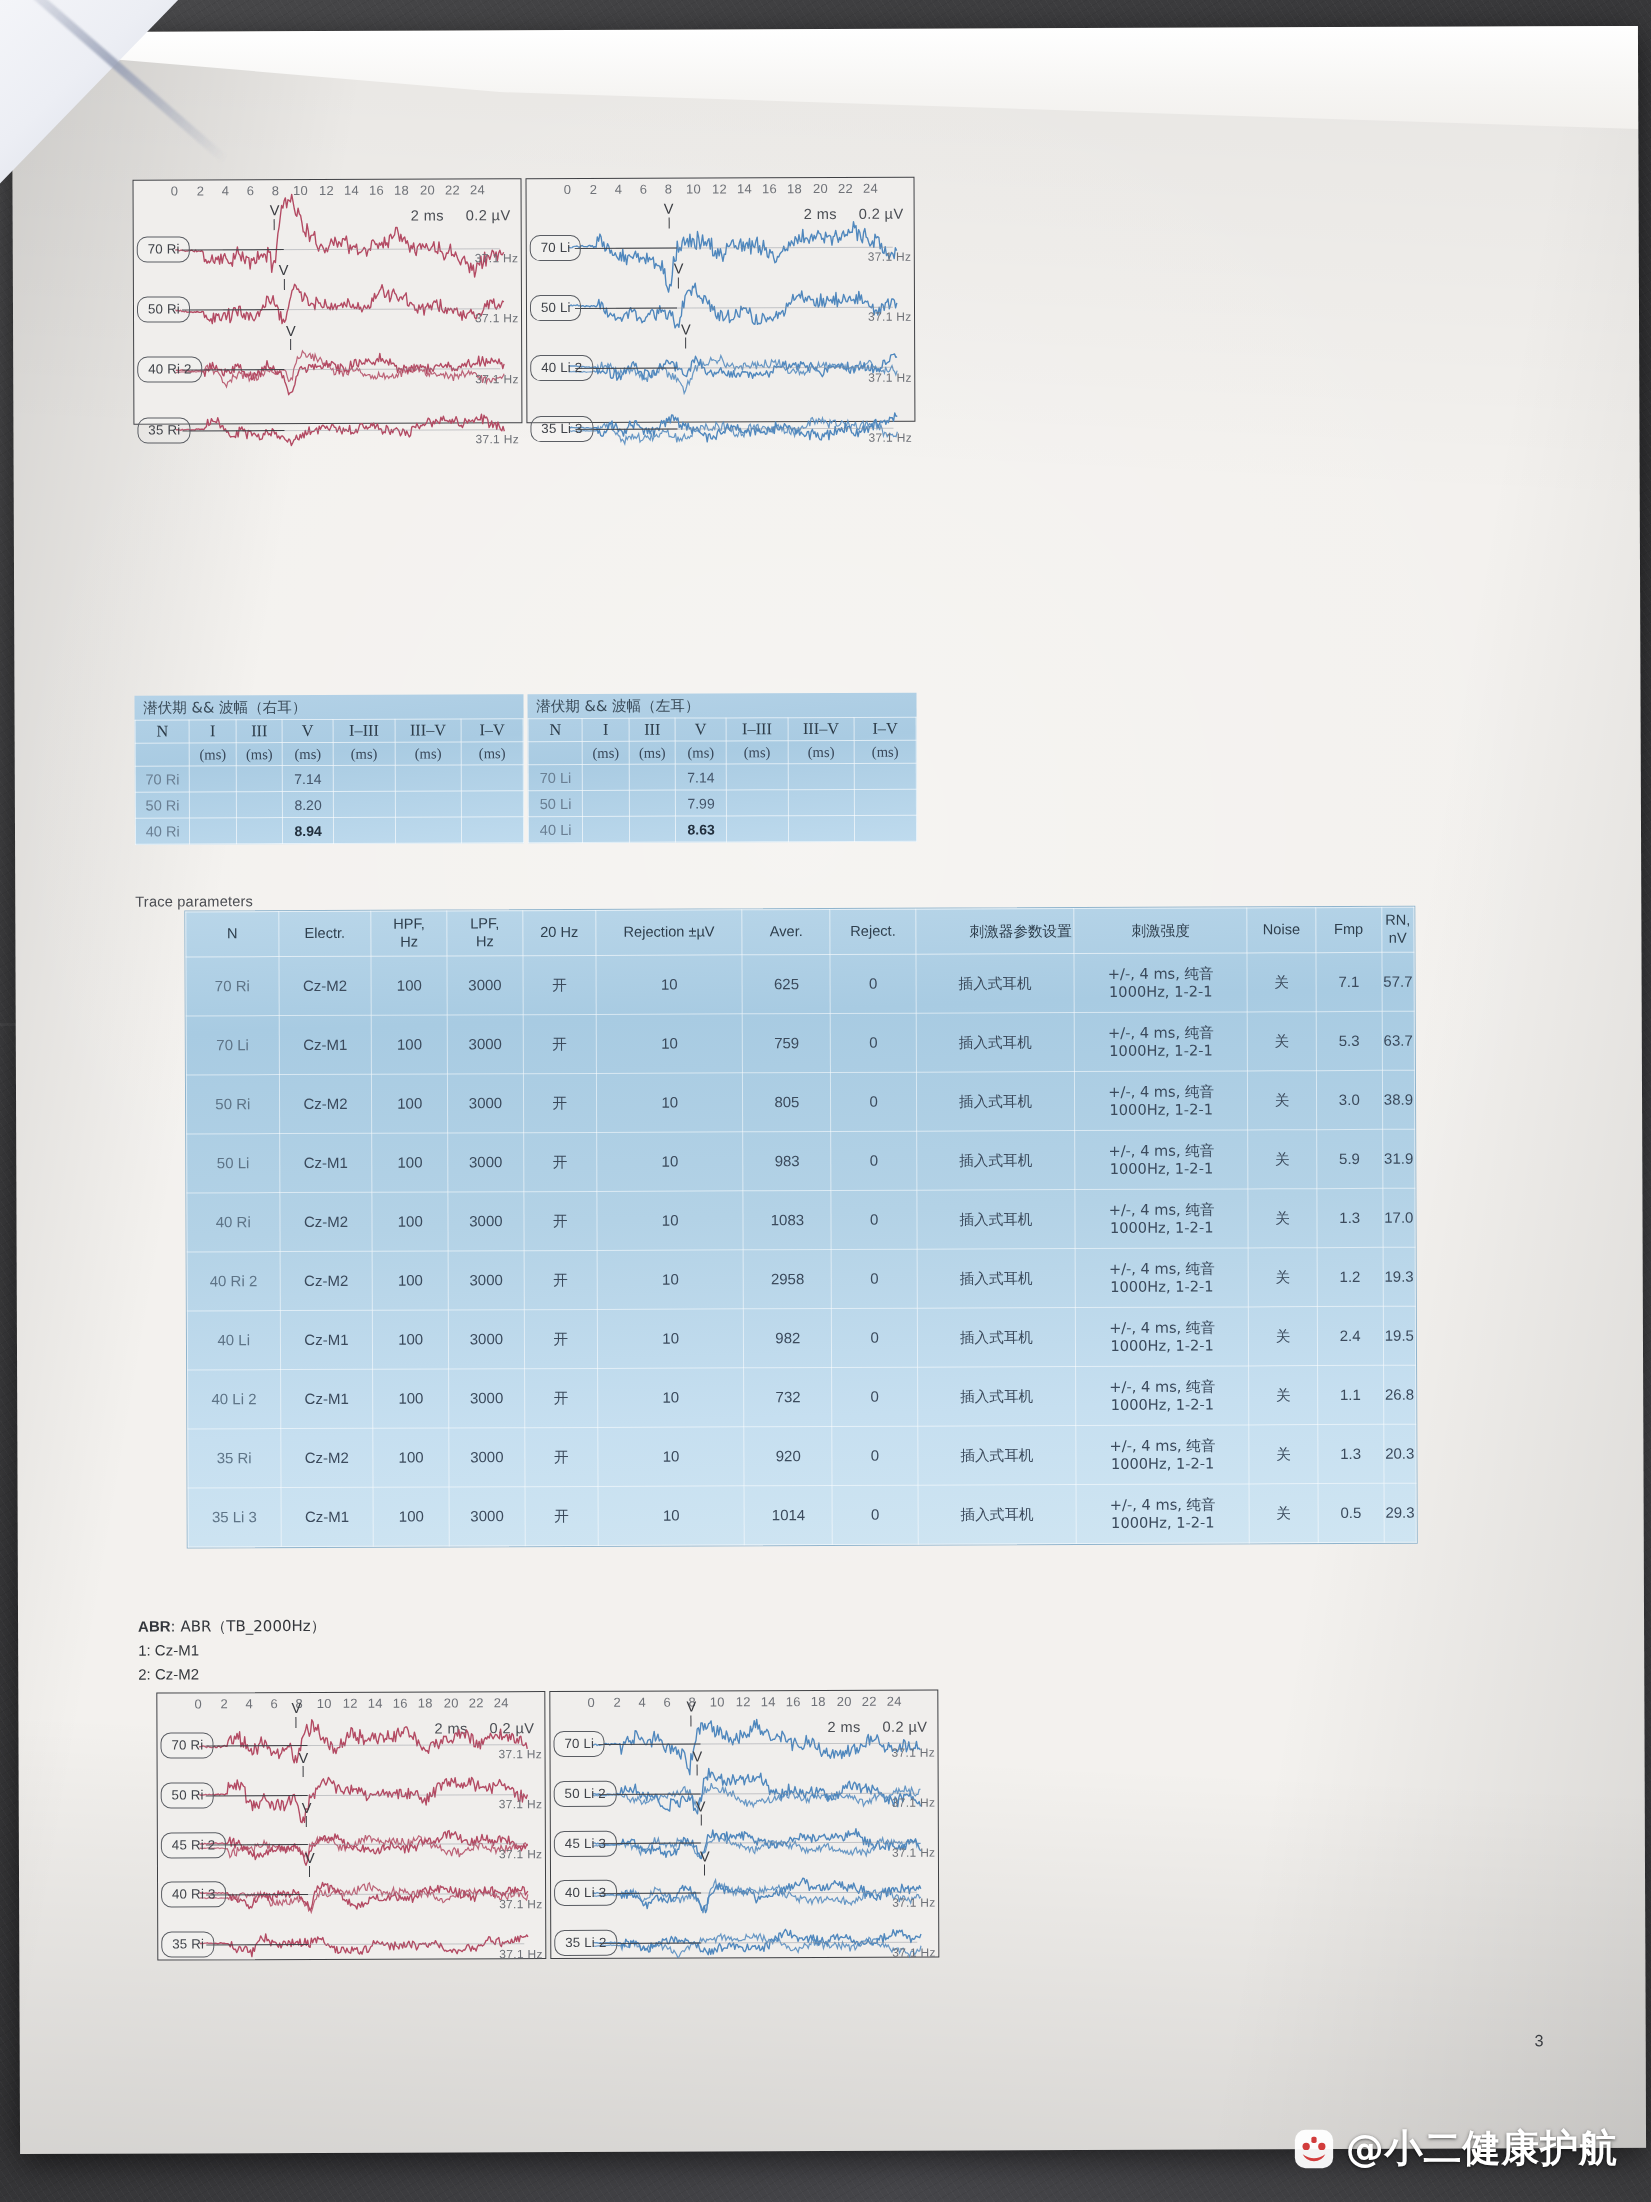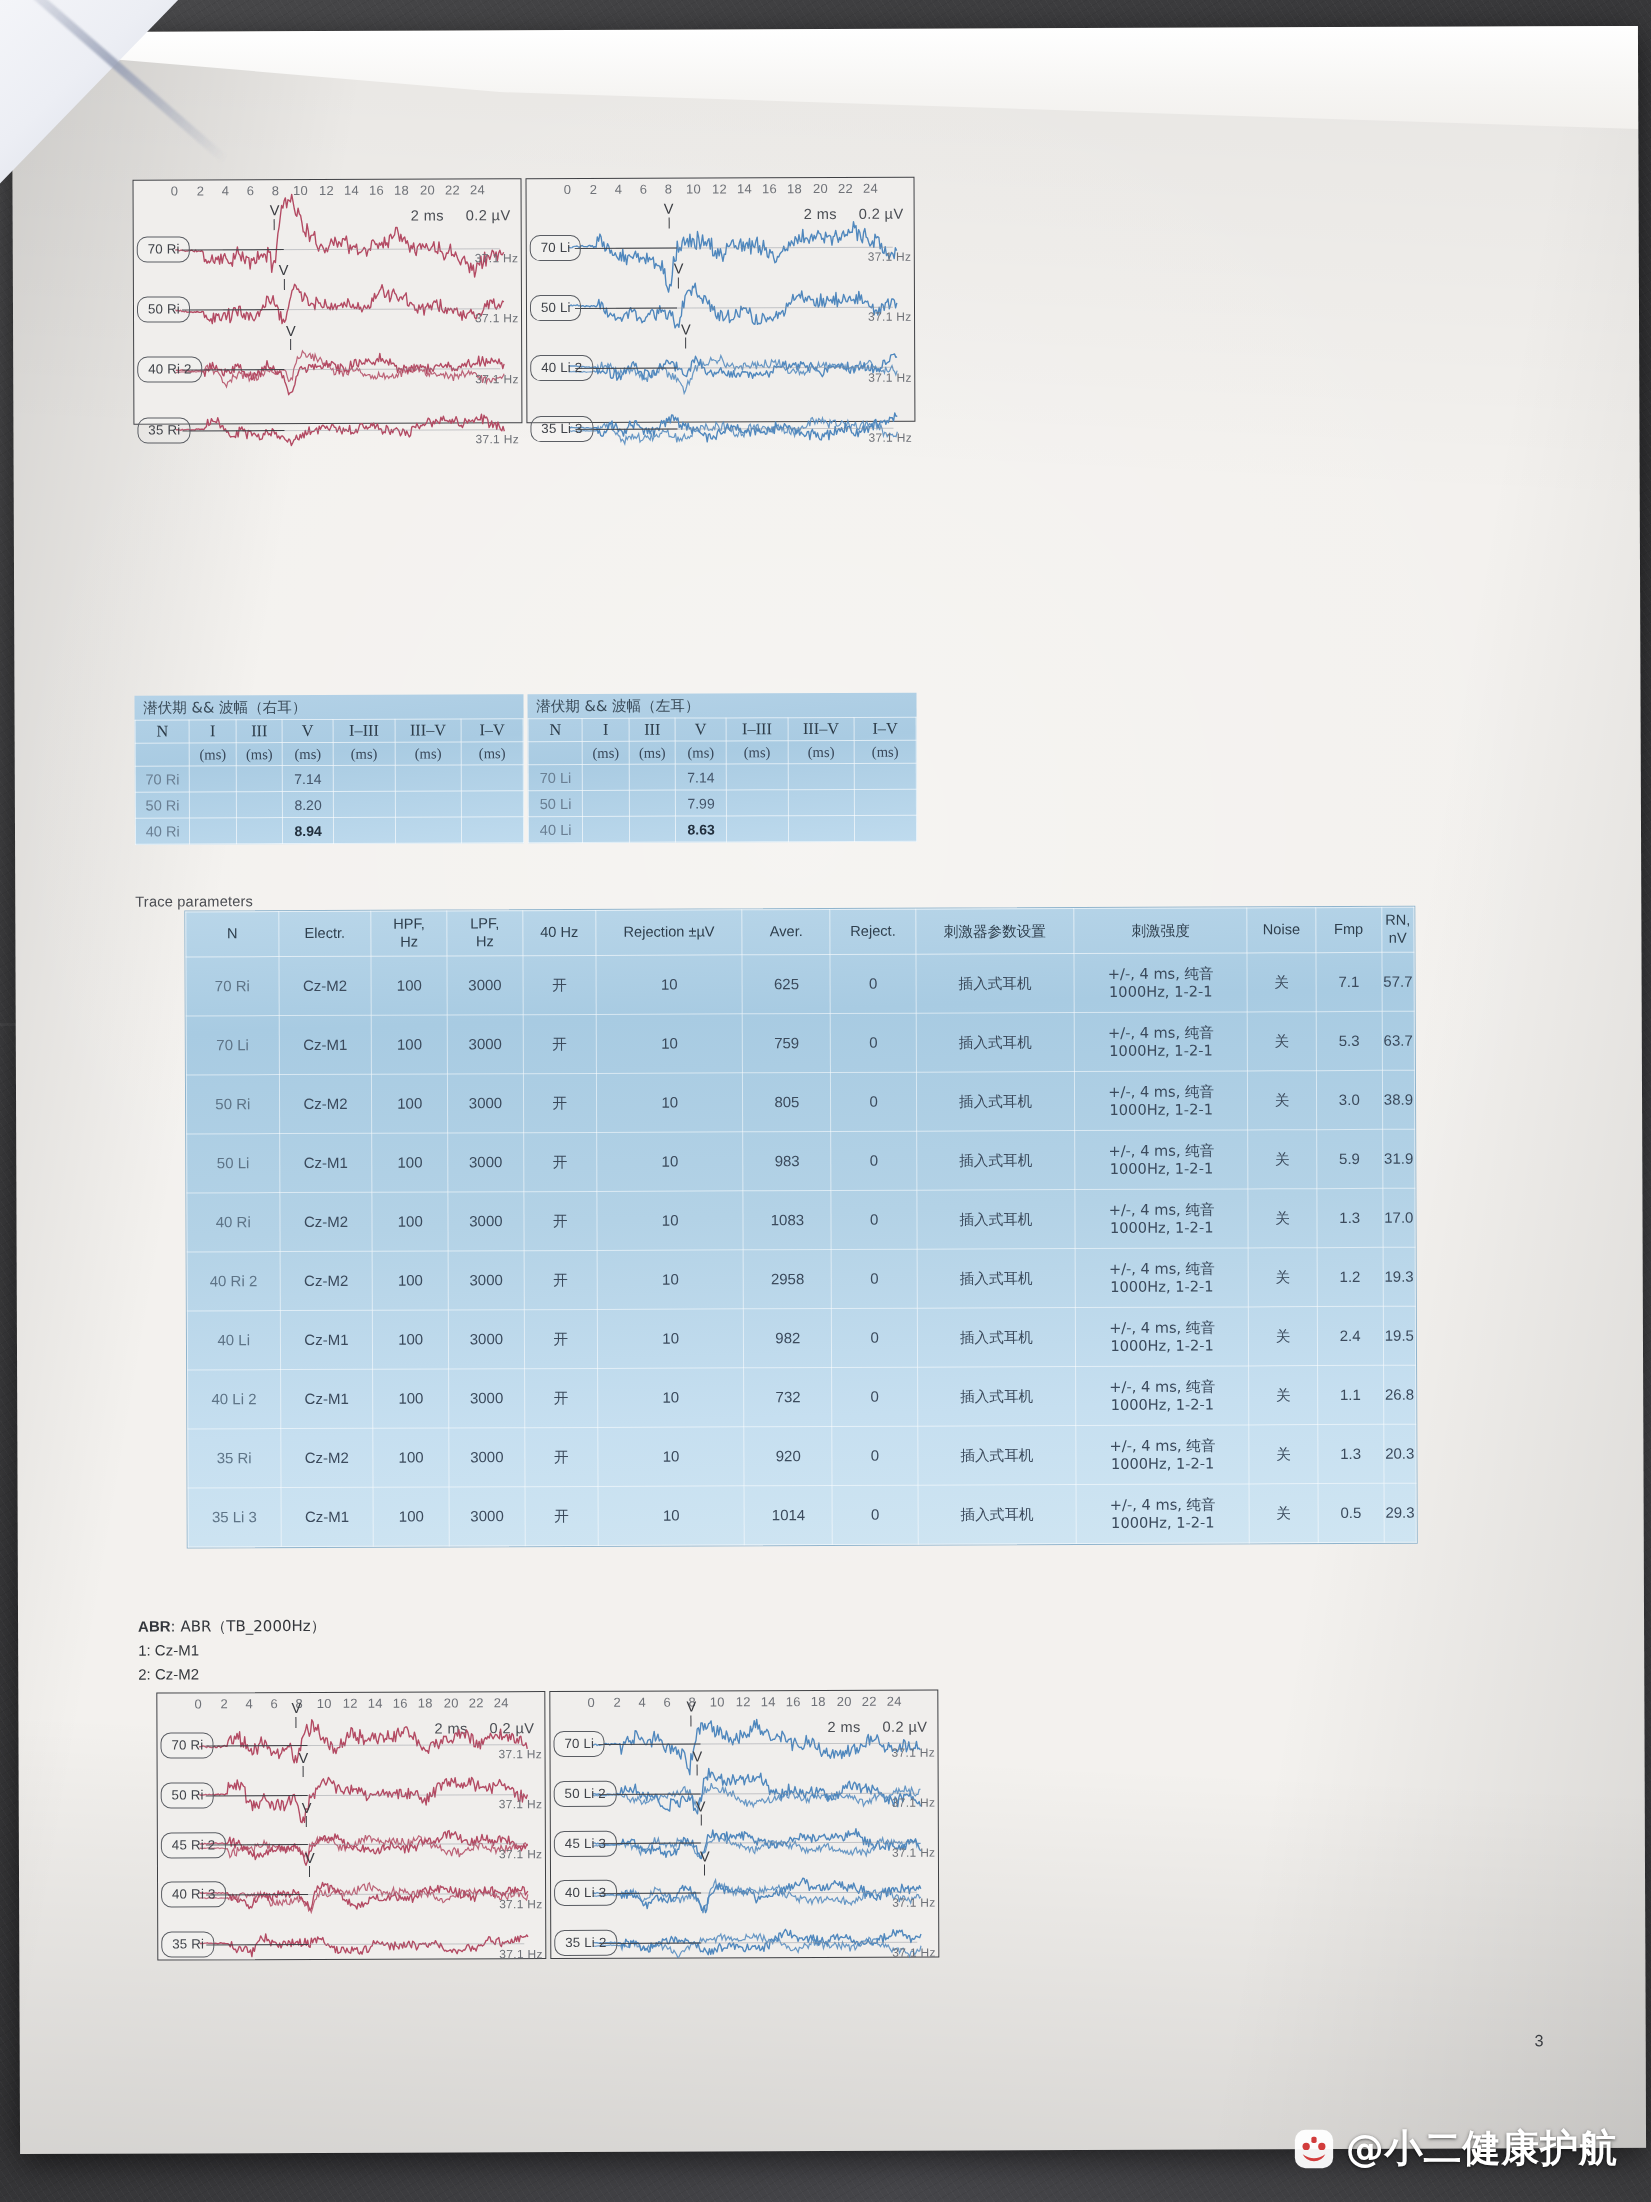--- a/index.html
+++ b/index.html
@@ -456,25 +456,25 @@
             <col style="width:5.6%">
             <col style="width:5.4%">
             <col style="width:7.0%">
           </colgroup>
           <tbody>
             <tr>
               <th style="">N</th>
               <th style="">Electr.</th>
               <th style="">HPF,<br>Hz</th>
               <th style="">LPF,<br>Hz</th>
-              <th style="">40 Hz</th>
+              <th style="">20 Hz</th>
               <th style="">Rejection ±µV</th>
               <th style="">Aver.</th>
               <th style="">Reject.</th>
-              <th style="font-family:'DejaVu Sans',sans-serif;">刺激器参数设置</th>
+              <th style="font-family:'DejaVu Sans',sans-serif;text-align:right;">刺激器参数设置</th>
               <th style="font-family:'DejaVu Sans',sans-serif;margin-left:13px;">刺激强度</th>
               <th style="">Noise</th>
               <th style="">Fmp</th>
               <th style="">RN, nV</th>
             </tr>
             <tr>
               <td class="n">70 Ri</td>
               <td>Cz-M2</td>
               <td>100</td>
               <td>3000</td>

